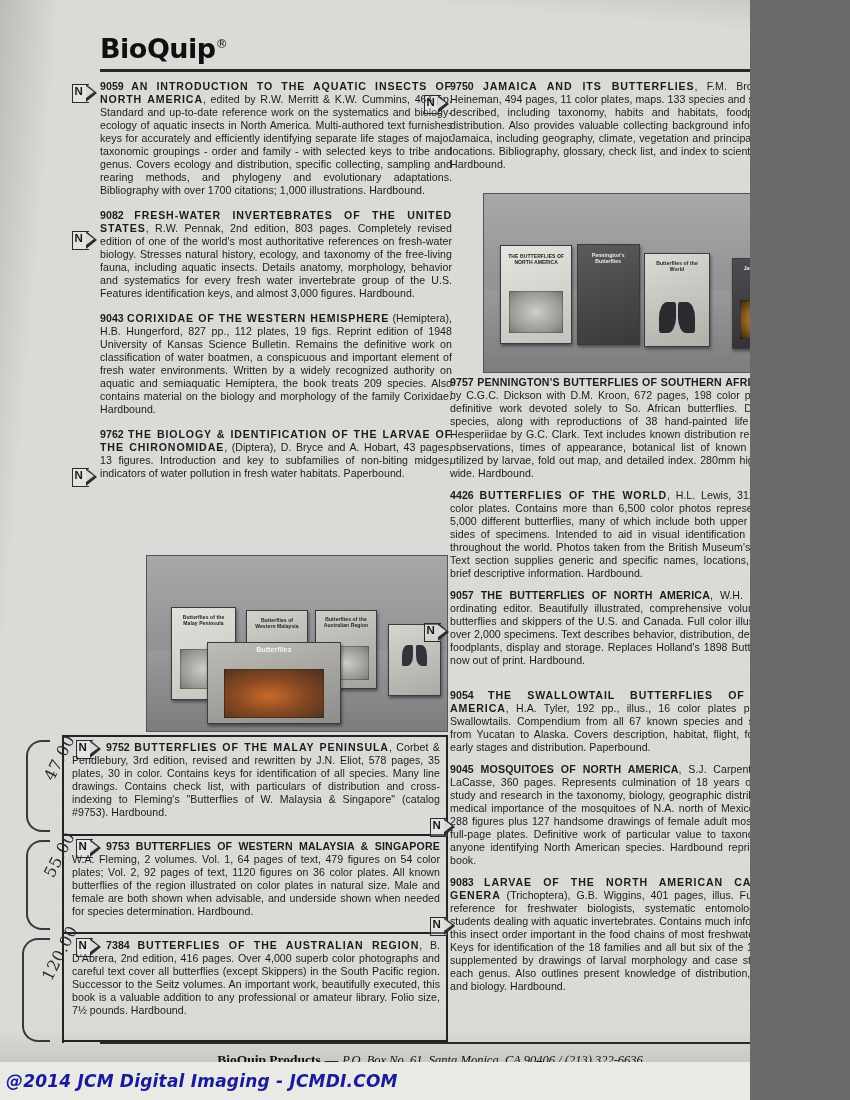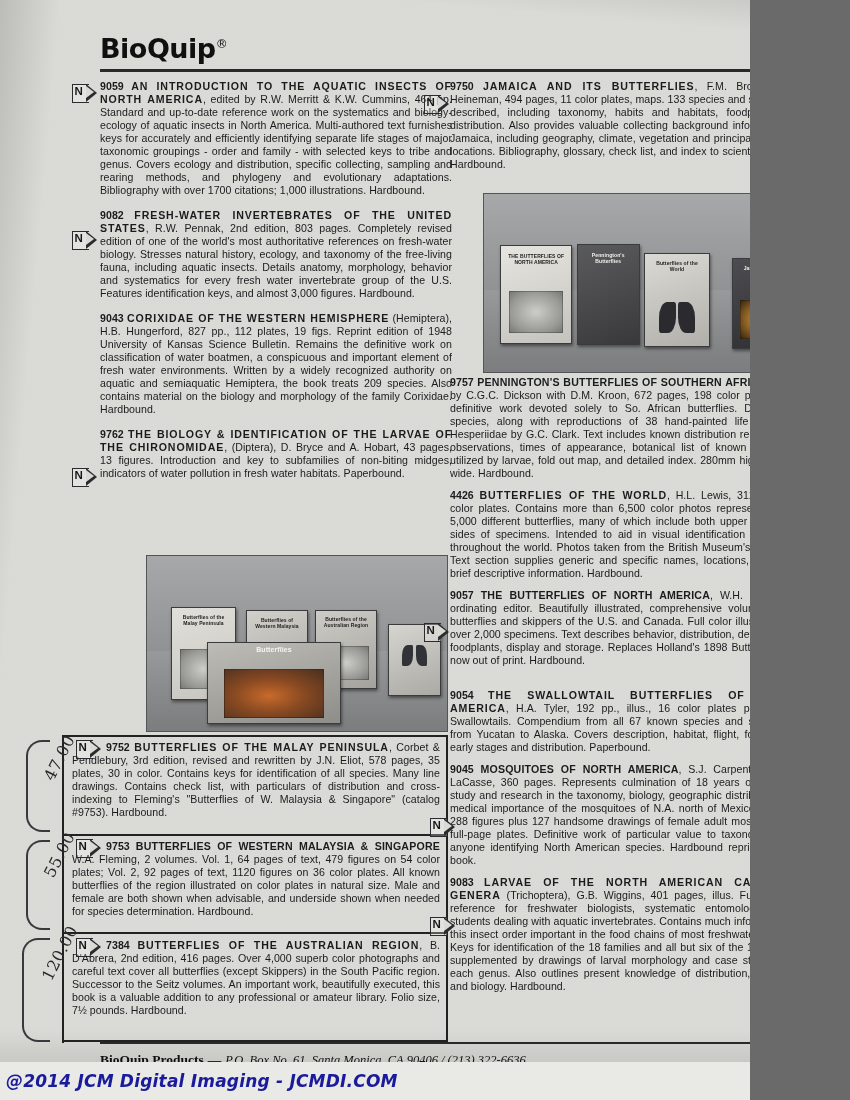--- a/index.html
+++ b/index.html
@@ -248,21 +248,21 @@
   }
   .footer-addr {
     font-family: "Liberation Serif", serif;
     font-style: italic;
     font-size: 12.5px;
     color: #111;
   }
   #footer-center {
     position: absolute;
     left: 0; right: 40px; top: 0;
-    text-align: left;
+    text-align: center;
   }
   #page-number {
     position: absolute;
     right: 12px; top: -1px;
     font-family: "Liberation Sans", sans-serif;
     font-weight: 700;
     font-size: 20px;
     color: #c2410c;
   }
 

